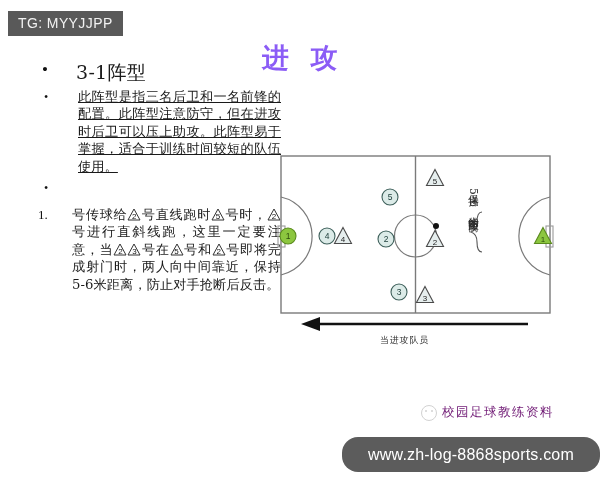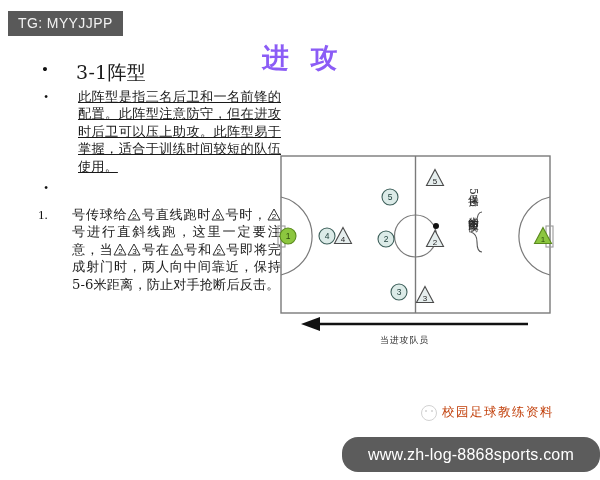--- a/index.html
+++ b/index.html
@@ -98,21 +98,21 @@
   .arrow-label{
     position:absolute;left:380px;top:334px;
     font-family:"DejaVu Serif",serif;
     font-size:9px;color:#333;letter-spacing:.8px;white-space:nowrap;
   }
 
   
   .wm{
     position:absolute;left:421px;top:404px;
     display:flex;align-items:center;gap:5px;
-    color:#c2410c;
+    color:#701a75;
     font-family:"DejaVu Serif",serif;
     font-size:12.5px;letter-spacing:1.5px;white-space:nowrap;
   }
   .wm-logo{
     width:14px;height:14px;border-radius:50%;
     border:1.4px solid #d2d2d2;position:relative;flex:0 0 14px;
   }
   .wm-logo::before,.wm-logo::after{
     content:"";position:absolute;width:2.6px;height:2.6px;
     border-radius:50%;background:#d2d2d2;top:4px;

